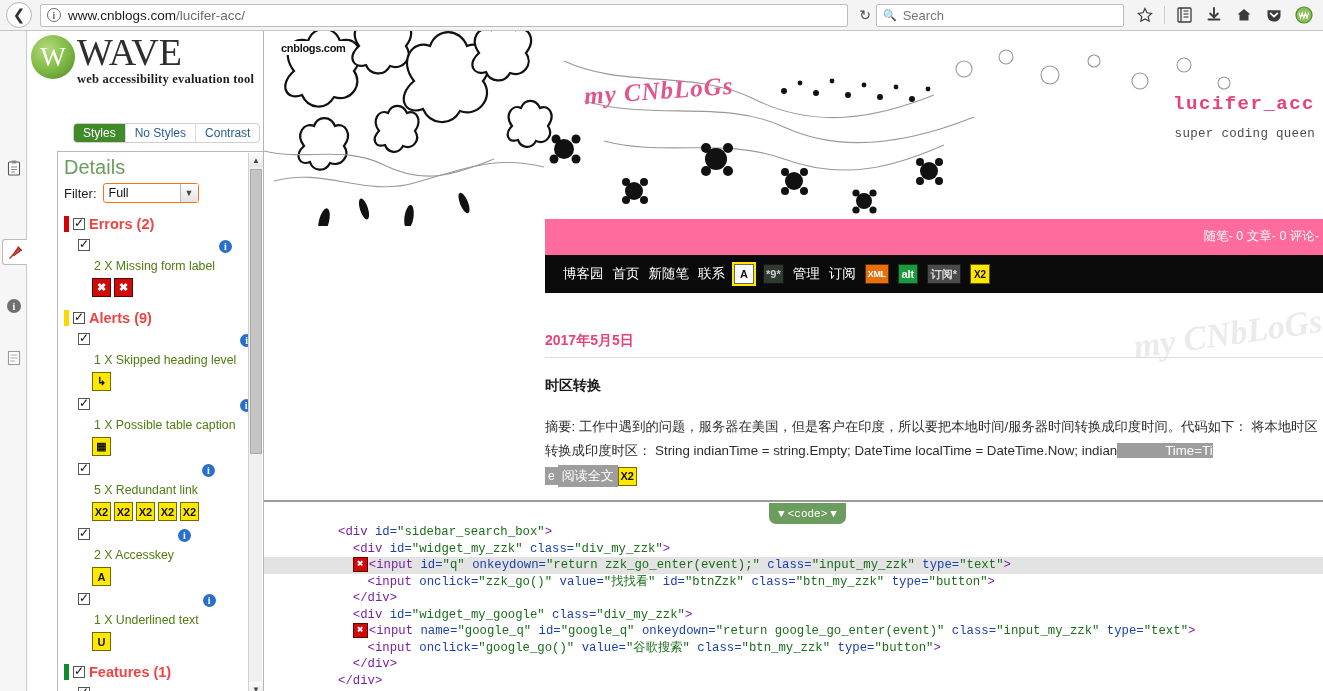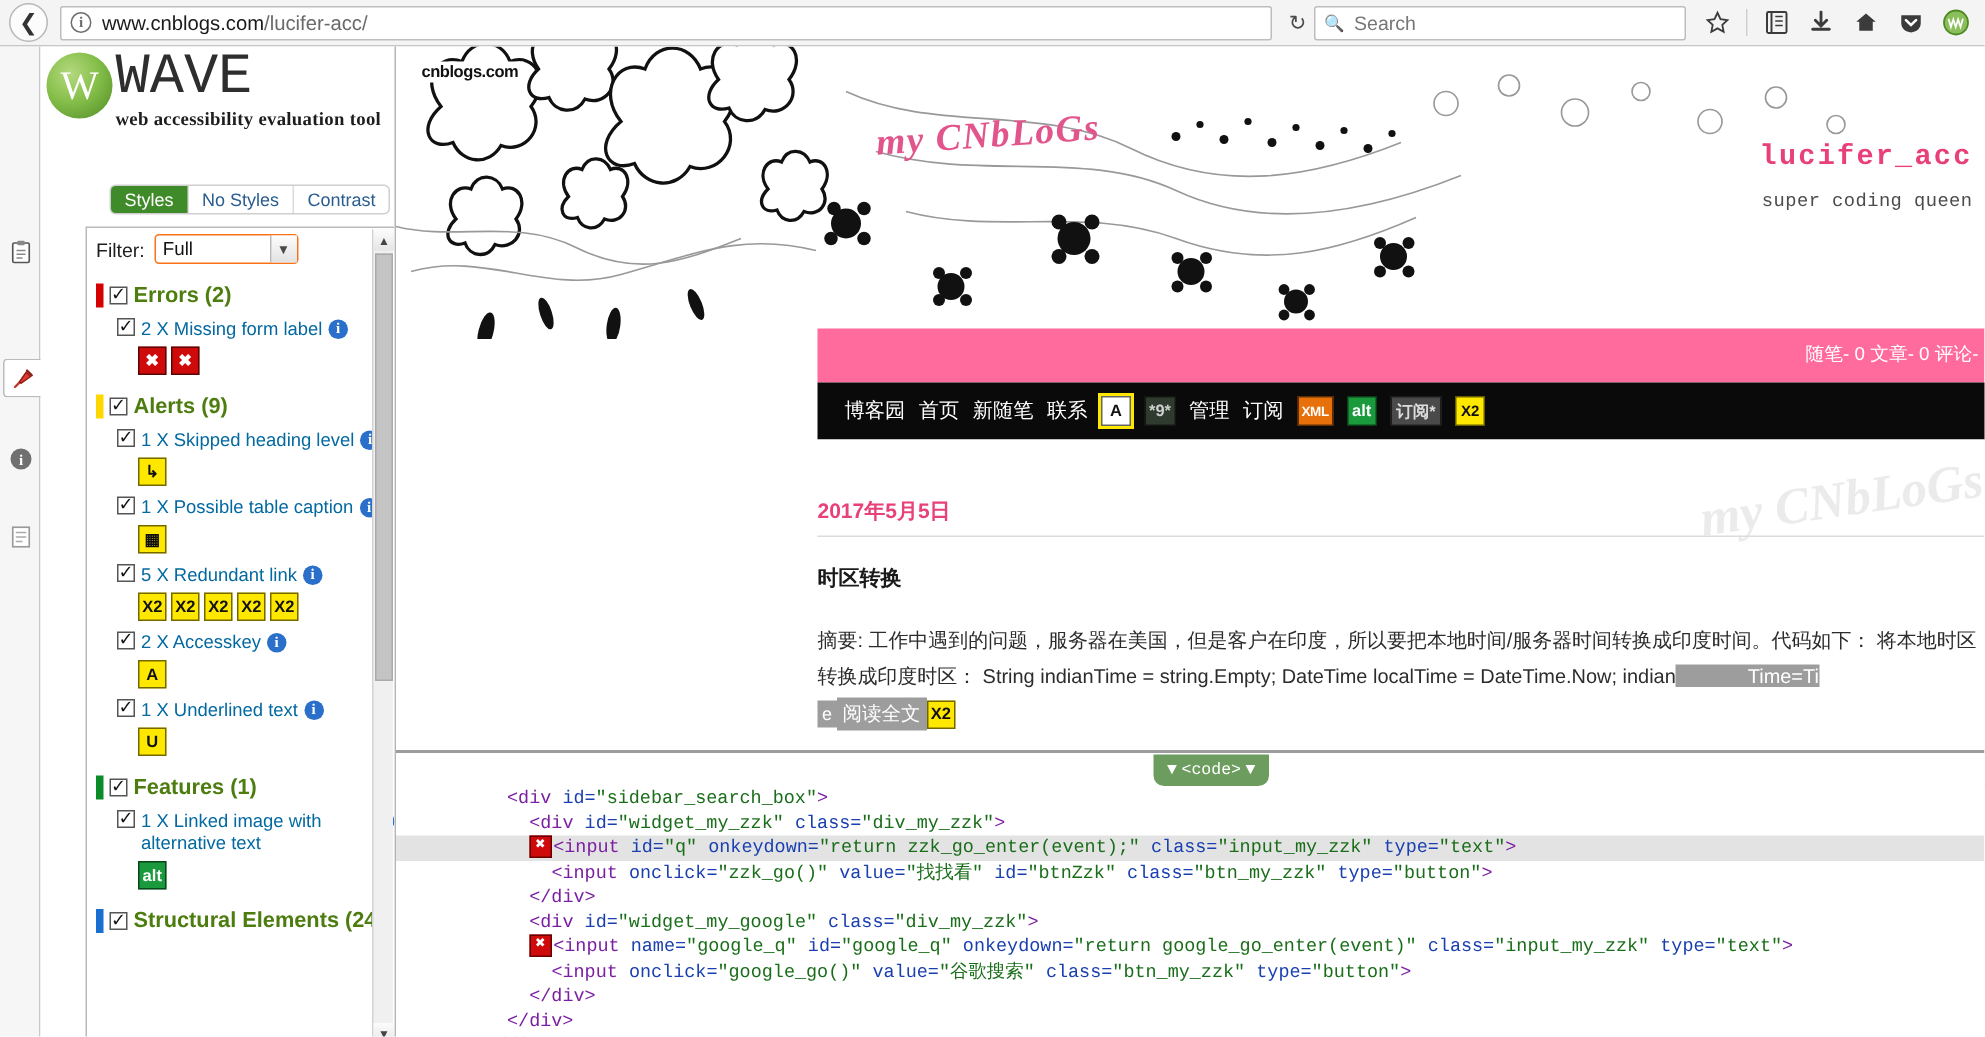--- a/index.html
+++ b/index.html
@@ -109,21 +109,21 @@
     flex: 0 0 auto; margin-top: 2px;
   }
   .wave-orb-inner {
     font-family: "Liberation Serif", serif;
     font-size: 27px; color: #fff; font-weight: normal;
     line-height: 1;
   }
   .wave-words { margin-left: 2px; }
   .wave-title {
     font-size: 38px; line-height: 38px; color: #2e2e2e;
-    font-family: Liberation Mono, monospace;
+    font-family: Liberation Serif, serif;
     letter-spacing: 0px; font-weight: 300;
   }
   .wave-sub {
     font-size: 12.5px; color: #1d1d1d; font-weight: bold;
     font-family: "Liberation Serif", serif;
     margin-top: 1px; letter-spacing: .2px;
   }
   .style-tabs {
     position: absolute; left: 46px; top: 92px;
     display: flex; border: 1px solid #cfcfcf; border-radius: 4px;
@@ -179,27 +179,27 @@
   .cb {
     width: 12px; height: 12px; flex: 0 0 auto;
     border: 1px solid #555; background: #fff;
     position: relative;
   }
   .cb::after {
     content: "✓"; position: absolute;
     left: 0px; top: -3px; font-size: 12px; color: #111;
     line-height: 14px;
   }
-  .cat-title { font-size: 14.5px; font-weight: bold; color: #4d7c0f; }
+  .cat-title { font-size: 14.5px; font-weight: bold; color: #ef4444; }
   .item { margin: 7px 0 0 14px; }
   .item-row {
     display: flex; align-items: flex-start; gap: 4px;
     line-height: 15px;
   }
-  .item-lbl { font-size: 12.3px; color: #0369a1; }
+  .item-lbl { font-size: 12.3px; color: #4d7c0f; margin-top: 20px; }
   .info-badge {
     width: 13px; height: 13px; border-radius: 50%;
     background: #2a6fc9; color: #fff;
     font-size: 10px; font-weight: bold;
     display: inline-flex; align-items: center; justify-content: center;
     font-family: "Liberation Serif", serif;
     flex: 0 0 auto; margin-top: 1px;
   }
   .icon-row { display: flex; gap: 3px; margin: 4px 0 0 14px; }
 
@@ -500,20 +500,21 @@
     </div>
   </div>
 
   <div class="style-tabs">
     <div class="style-tab sel">Styles</div>
     <div class="style-tab">No Styles</div>
     <div class="style-tab">Contrast</div>
   </div>
 
   <div class="details-box">
+    <div class="details-head">Details</div>
     <div class="filter-row">
       <span class="filter-lbl">Filter:</span>
       <div class="filter-sel">
         <span>Full</span>
         <span class="filter-arrow">▼</span>
       </div>
     </div>
 
     <div id="cat-list">
         <div class="cat">

